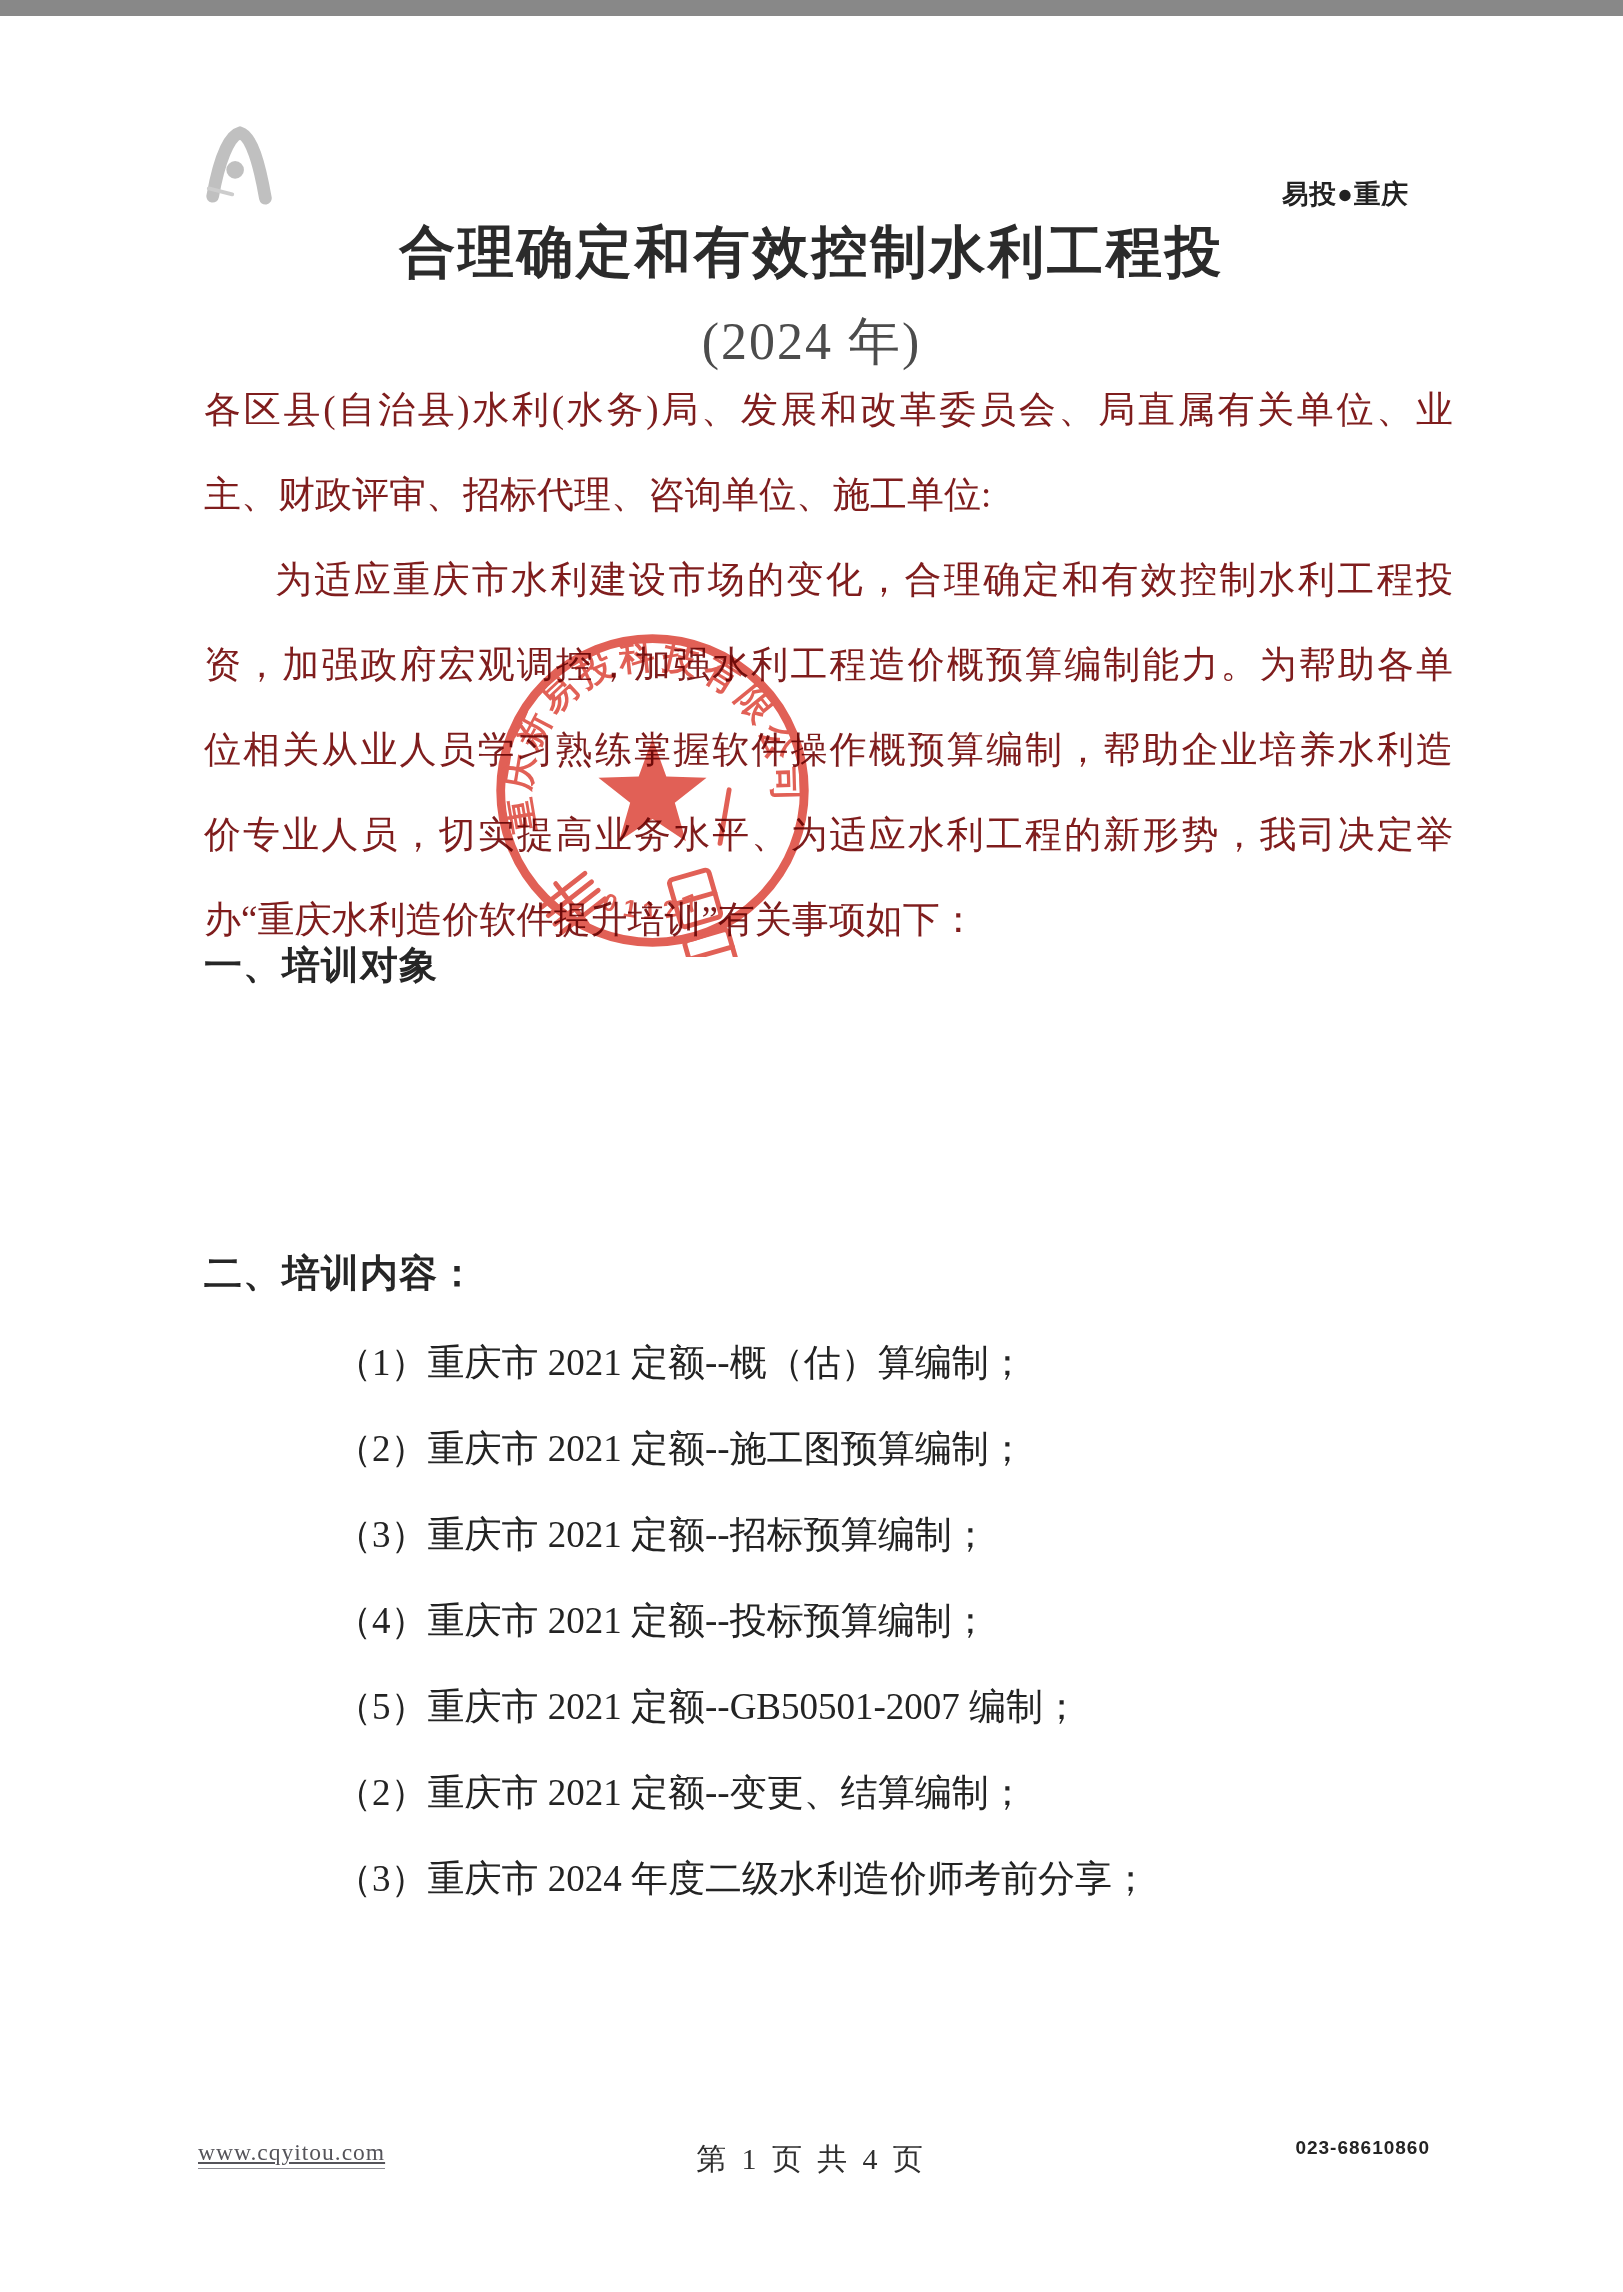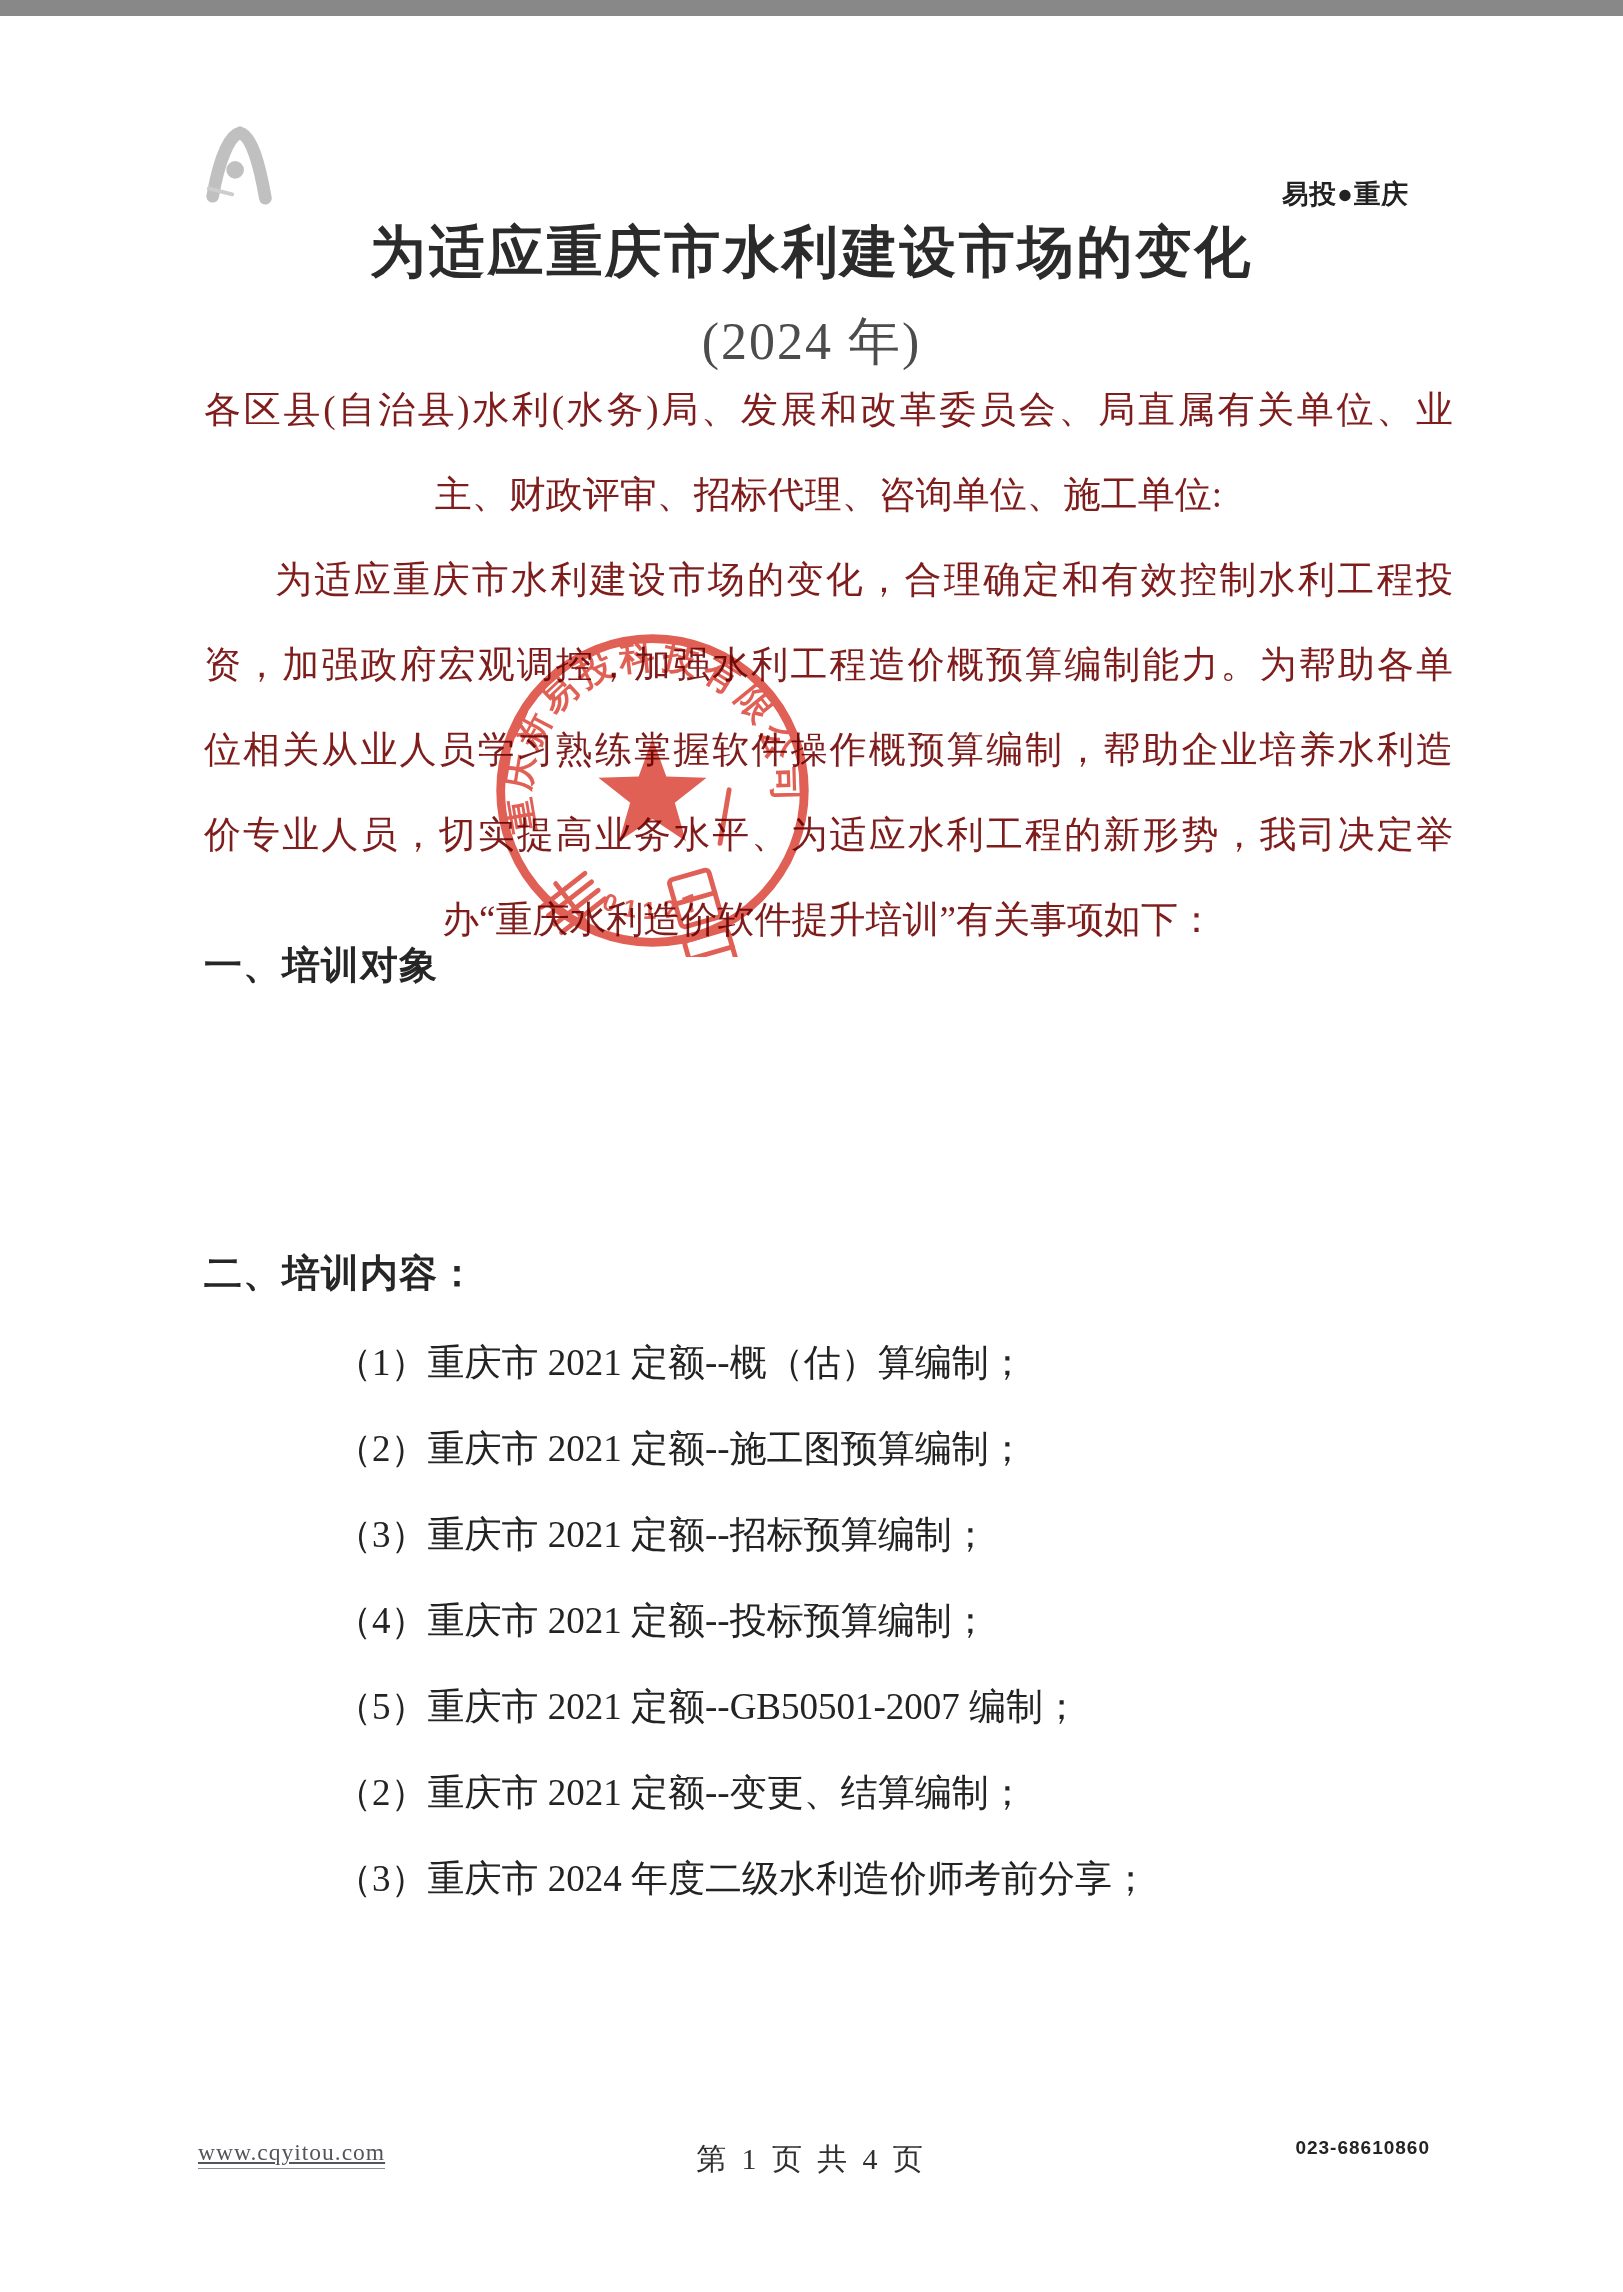--- a/index.html
+++ b/index.html
@@ -24,21 +24,21 @@
     text-align:center;
     font-family:"Liberation Sans","DejaVu Sans",sans-serif;
     font-weight:700;font-size:56px;color:#2b2b2b;letter-spacing:2.9px;white-space:nowrap;
   }
   .subtitle{
     position:absolute;left:0;right:0;top:291px;
     text-align:center;font-size:52px;color:#4c4c4c;letter-spacing:2px;white-space:nowrap;
   }
   
   .flow{position:absolute;left:204px;width:1249px;font-size:37px;color:#7f1d1d;}
-  .flow .ln{line-height:85px;height:85px;overflow:visible;white-space:nowrap;text-align:center;}
+  .flow .ln{line-height:85px;height:85px;overflow:visible;white-space:nowrap;}
   .flow .ln.j{white-space:normal;text-align:justify;text-align-last:justify;}
   .ln.ind{text-indent:71px;}
   .h-sec{
     position:absolute;left:204px;
     font-family:"Liberation Sans","DejaVu Sans",sans-serif;
     font-weight:700;font-size:38px;color:#262626;white-space:nowrap;letter-spacing:1px;
   }
   .items{position:absolute;left:204px;width:1249px;font-size:37px;color:#232323;}
   .items .it{line-height:86px;height:86px;padding-left:131px;white-space:nowrap;}
   
@@ -68,21 +68,21 @@
 <div class="page">
 
   <svg class="logo" viewBox="0 0 86 84">
     <path d="M14 74 C 20 40, 30 12, 42 9 C 54 12, 62 42, 68 76" fill="none" stroke="#8d8d8d" stroke-width="13" stroke-linecap="round"></path>
     <circle cx="37" cy="47" r="9" fill="#8d8d8d"></circle>
     <path d="M10 66 L 34 72" fill="none" stroke="#a5a5a5" stroke-width="4" stroke-linecap="round"></path>
   </svg>
 
   <div class="brand">易投●重庆</div>
 
-  <div class="title">为适应重庆市水利建设市场的变化</div>
+  <div class="title">合理确定和有效控制水利工程投</div>
   <div class="subtitle">(2024 年)</div>
 
   <div class="flow" style="top:351px;">
     <div class="ln j">各区县(自治县)水利(水务)局、发展和改革委员会、局直属有关单位、业</div>
     <div class="ln">主、财政评审、招标代理、咨询单位、施工单位:</div>
     <div class="ln j ind">为适应重庆市水利建设市场的变化，合理确定和有效控制水利工程投</div>
     <div class="ln j">资，加强政府宏观调控，加强水利工程造价概预算编制能力。为帮助各单</div>
     <div class="ln j">位相关从业人员学习熟练掌握软件操作概预算编制，帮助企业培养水利造</div>
     <div class="ln j">价专业人员，切实提高业务水平、为适应水利工程的新形势，我司决定举</div>
     <div class="ln">办“重庆水利造价软件提升培训”有关事项如下：</div>

